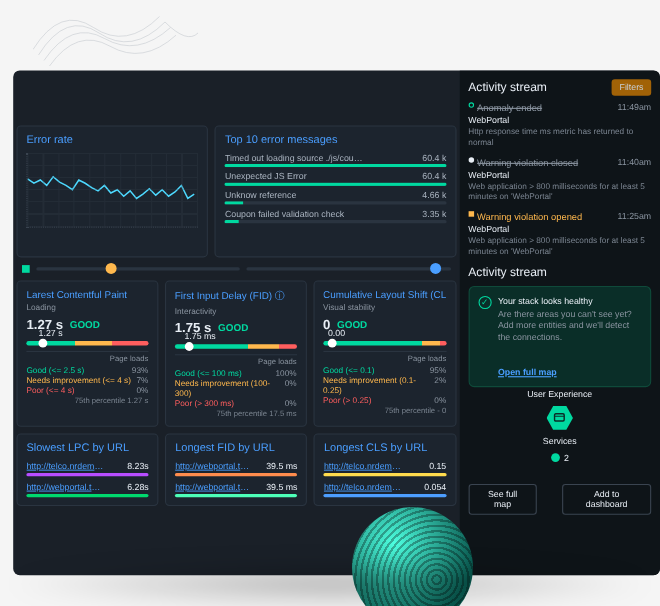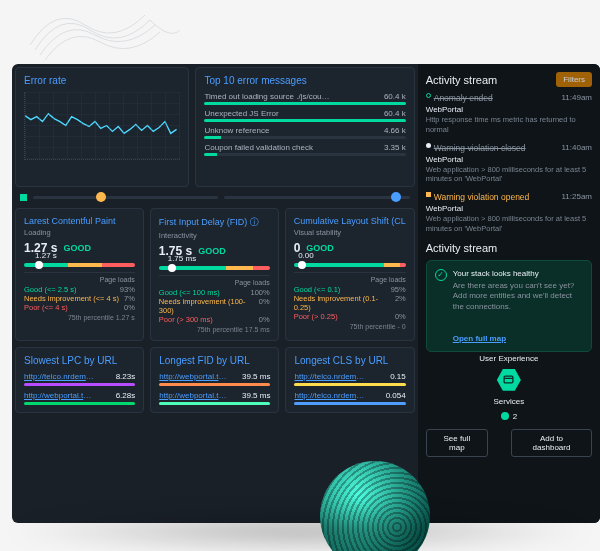--- a/index.html
+++ b/index.html
@@ -3,21 +3,21 @@
 <meta charset="utf-8">
 <style>
   * { margin:0; padding:0; box-sizing:border-box; }
   body { background:#f5f5f5; font-family:-apple-system,"Segoe UI",Arial,sans-serif; width:600px; height:551px; overflow:hidden; position:relative; }
   .deco { position:absolute; top:0; left:30px; width:160px; height:80px; opacity:.4; }
   .deco svg { width:100%; height:100%; }
   .shadow { position:absolute; bottom:0; left:0; right:0; height:40px; background:radial-gradient(ellipse at center,rgba(0,0,0,.3),transparent 70%); filter:blur(10px); }
   .dash { position:absolute; top:64px; left:12px; right:0; bottom:28px; background:#1a2028; border-radius:6px; display:flex; overflow:hidden; font-size:9px; color:#e8eef5; }
   .main { flex:0 0 69%; display:flex; flex-direction:column; }
   .side { flex:1; background:#0e1418; padding:8px 8px; overflow:hidden; }
-  .row1 { display:flex; height:126px; }
+  .row1 { display:flex; height:126px;margin-top:47px; }
   .card { background:#1c242e; border:1px solid #2a3440; border-radius:4px; margin:3px; padding:7px 8px; }
   .title { color:#4a9eff; font-size:10px; font-weight:500; margin-bottom:6px; }
   .chart { flex:0 0 43%; }
   .chart-area { height:68px; position:relative; border-left:1px dotted #3a4450; border-bottom:1px dotted #3a4450; margin:4px 0; }
   .chart-area svg { width:100%; height:100%; }
   .chart-area .grid { position:absolute; inset:0; background-image:repeating-linear-gradient(90deg,#3a4450 0,#3a4450 1px,transparent 1px,transparent 14px),repeating-linear-gradient(0deg,#3a4450 0,#3a4450 1px,transparent 1px,transparent 11px); opacity:.25; }
   .errors { flex:1; }
   .err-row { display:flex; justify-content:space-between; font-size:8px; color:#aab4c0; margin:2px 0 1px; }
   .bar { height:3px; background:#2a3440; border-radius:2px; overflow:hidden; margin-bottom:4px; }
   .bar > div { height:100%; background:#00d9a0; }
@@ -64,21 +64,21 @@
   .show-all { text-align:center; color:#e8eef5; font-size:8.5px; padding:6px 0; border-top:1px solid #2a3440; cursor:pointer; }
   .health { background:#0a2e28; border:1px solid #0f4a3a; border-radius:5px; padding:8px; margin-top:6px; font-size:8px; position:relative; }
   .health .hicon { position:absolute; left:8px; top:8px; width:12px; height:12px; border:1.5px solid #00d9a0; border-radius:50%; display:flex; align-items:center; justify-content:center; color:#00d9a0; font-size:8px; }
   .health .ht { margin-left:18px; }
   .health .htitle { color:#e8eef5; font-weight:500; margin-bottom:3px; }
   .health .hmsg { color:#8a94a0; line-height:1.35; margin-bottom:21px; }
   .health a { color:#4a9eff;font-weight:bold; }
   .ux { text-align:center; margin-top:2px; font-size:8px; color:#e8eef5; }
   .hex { width:24px; height:24px; background:#00d9a0; margin:5px auto; clip-path:polygon(25% 5%,75% 5%,100% 50%,75% 95%,25% 95%,0 50%); display:flex; align-items:center; justify-content:center; color:#0a2e28; }
   .svcs { display:flex; align-items:center; justify-content:center; gap:4px; margin-top:6px; font-size:8px; }
-  .btns { display:flex; gap:23px; justify-content:center; margin-top:8px; }
+  .btns { display:flex; gap:23px; justify-content:center; margin-top:19px; }
   .btn { border:1px solid #3a4450; background:transparent; color:#e8eef5; padding:4px 8px; border-radius:3px; font-size:8px; cursor:pointer; }
   .orb { position:absolute; bottom:-20px; left:320px; width:110px; height:110px; border-radius:50%; background:radial-gradient(circle at 35% 30%,#4dffe0,#0a5a50 70%); overflow:hidden; }
   .orb::after { content:""; position:absolute; inset:0; background:repeating-radial-gradient(circle at 70% 60%,transparent 0 3px,rgba(0,0,0,.3) 3px 5px); }
 </style>
 </head>
 <body>
 
 <div class="deco">
   <svg viewBox="0 0 160 80">
       <g stroke="#8a94a0" fill="none" stroke-width=".6">

